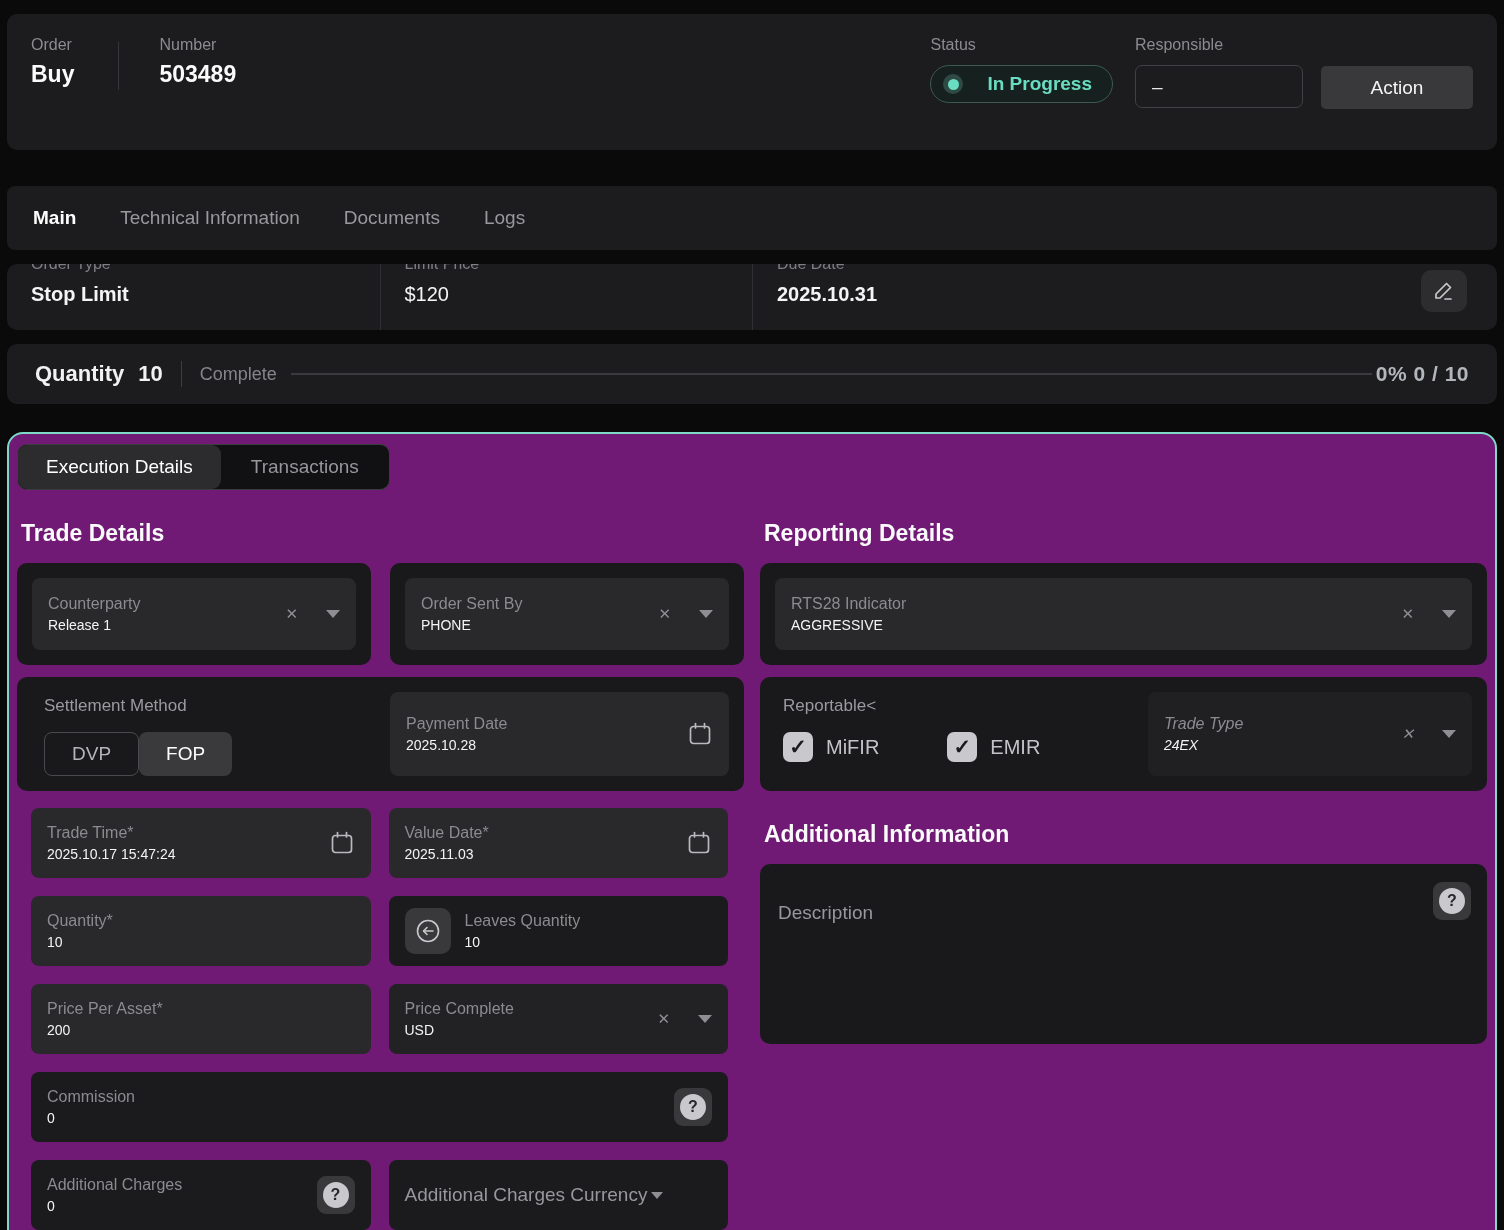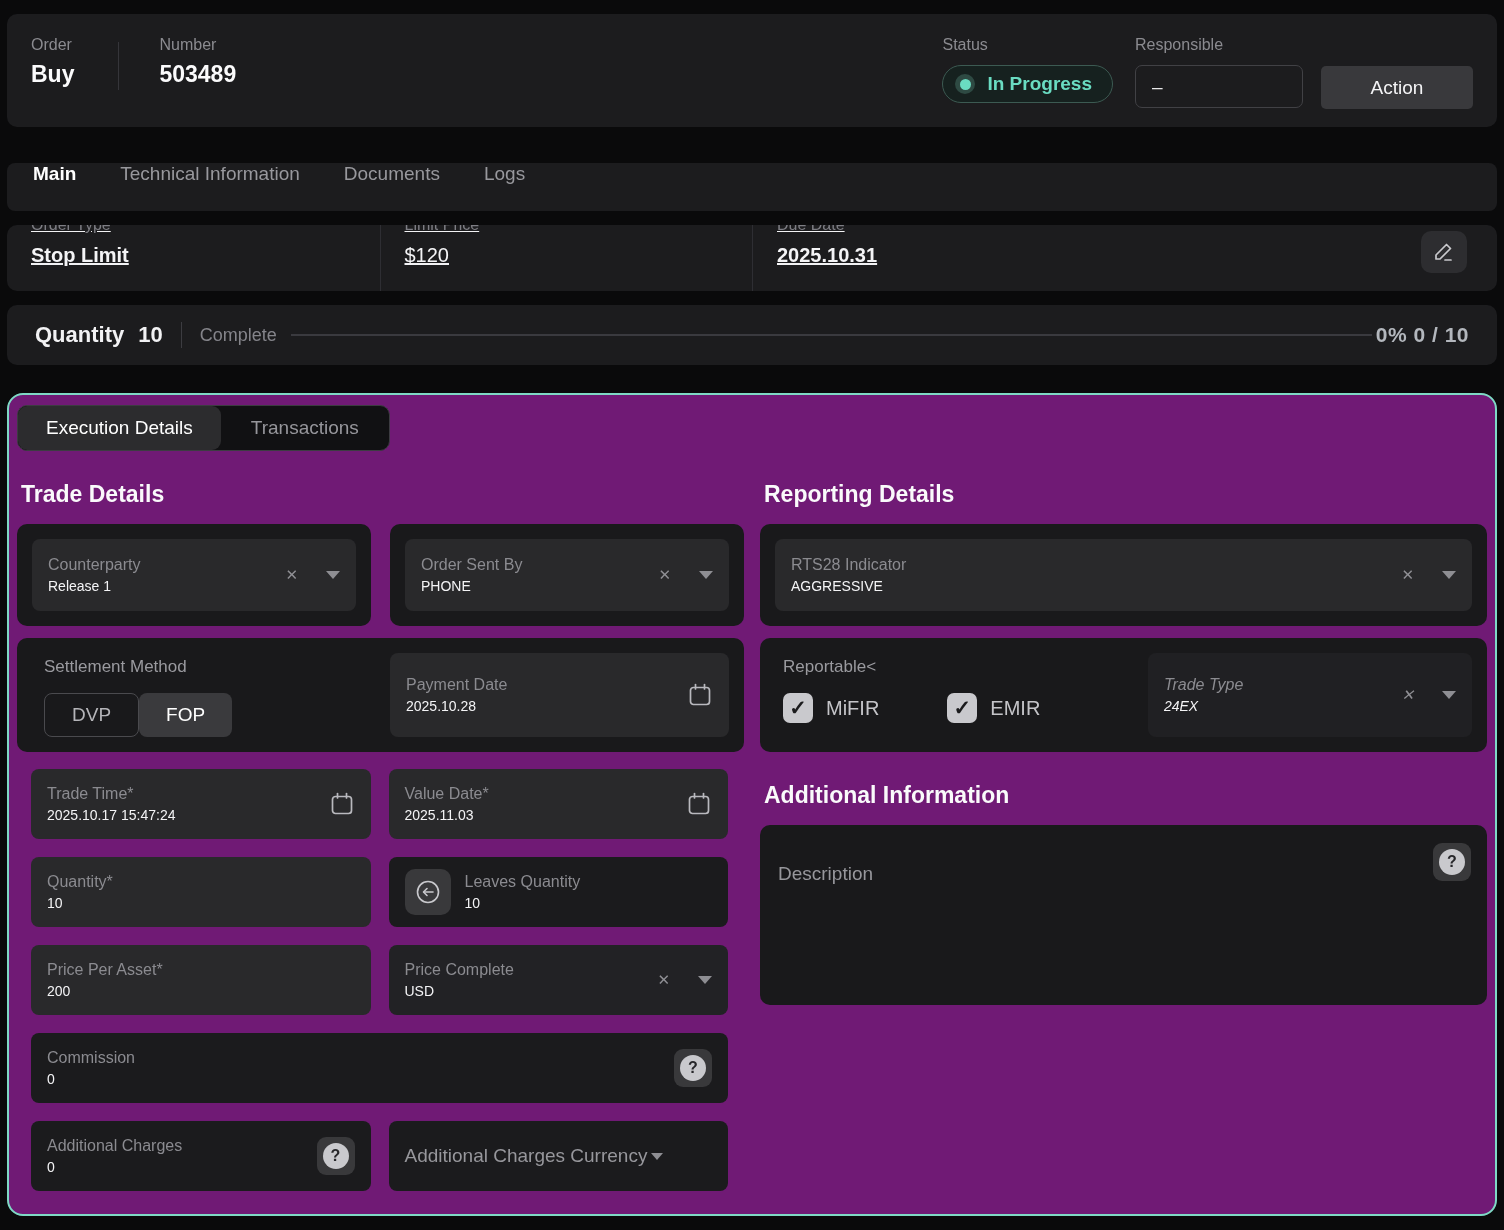--- a/index.html
+++ b/index.html
@@ -6,62 +6,62 @@
   html,body { width:1504px; height:1230px; overflow:hidden; }
   body {
     background:#0a0a0b;
     font-family:"Liberation Sans", sans-serif;
     color:#f2f2f4;
   }
   .page { width:1504px; height:1230px; padding:14px 7px 0; }
 
   
   .header-card {
-    background:#1c1c1e; border-radius:10px; height:113px;
+    background:#1c1c1e; border-radius:10px; height:136px;
     display:flex; align-items:flex-start; padding:22px 24px 0;
   }
   .kv { display:flex; flex-direction:column; gap:7px; }
   .kv-label { font-size:16px; color:#8b8b90; }
   .kv-value { font-size:23px; font-weight:700; color:#fbfbfc; }
   .hdiv { width:1px; height:48px; background:#35353a; margin:6px 40px 0 44px; }
   .spacer { flex:1; }
   .status-group { margin-right:22px; }
   .status-pill {
-    margin-top:4px; display:inline-flex; align-items:center; gap:12px;
+    margin-top:4px; display:inline-flex; align-items:center; gap:24px;
     padding:7px 20px 7px 12px; border-radius:999px;
     background:#16211f; border:1px solid #3c5a52; cursor:pointer;
   }
   .status-dot-outer { width:20px; height:20px; border-radius:50%; background:#2e4a43; display:flex; align-items:center; justify-content:center; }
   .status-dot { width:11px; height:11px; border-radius:50%; background:#6adcc2; }
   .status-text { color:#6adcc2; font-size:19px; font-weight:700; }
   .resp-group { margin-right:18px; }
   .resp-box {
     margin-top:4px; width:168px; height:43px; border:1px solid #414145;
     border-radius:7px; display:flex; align-items:center; padding-left:16px;
     font-size:19px; color:#e8e8ea; cursor:text;
   }
   .action-btn {
     margin-top:30px; width:152px; height:43px; background:#39393c; border:none;
     border-radius:5px; color:#f4f4f6; font-size:19px; font-family:inherit; cursor:pointer;
   }
 
   
   .tabbar {
-    margin-top:36px; height:48px; background:#1c1c1e; border-radius:8px;
-    display:flex; align-items:flex-start; padding:0 26px; gap:44px; font-size:19px;
+    margin-top:36px; height:64px; background:#1c1c1e; border-radius:8px;
+    display:flex; align-items:center; padding:0 26px; gap:44px; font-size:19px;
   }
   .tab { color:#98989d; cursor:pointer; }
   .tab.active { color:#ffffff; font-weight:700; }
 
   
   .summary-card {
     margin-top:14px; background:#1c1c1e; border-radius:10px; height:66px;
     overflow:hidden; position:relative; display:flex;
   }
-  .sum-cell { width:25%; padding-left:24px; padding-top:0;text-decoration:underline; }
+  .sum-cell { width:25%; padding-left:24px; padding-top:0; }
   .sum-cell + .sum-cell { border-left:1px solid #2e2e33; }
   .sum-label { margin-top:-8px; font-size:16px; line-height:16px; color:#7e7e84; }
   .sum-value { margin-top:11px; font-size:20px; color:#f4f4f6; }
   .sum-value.bold { font-weight:700; }
   .edit-btn {
     position:absolute; right:30px; top:6px; width:46px; height:42px;
     background:#2d2d30; border:none; border-radius:10px;
     display:flex; align-items:center; justify-content:center; cursor:pointer;
   }
 

